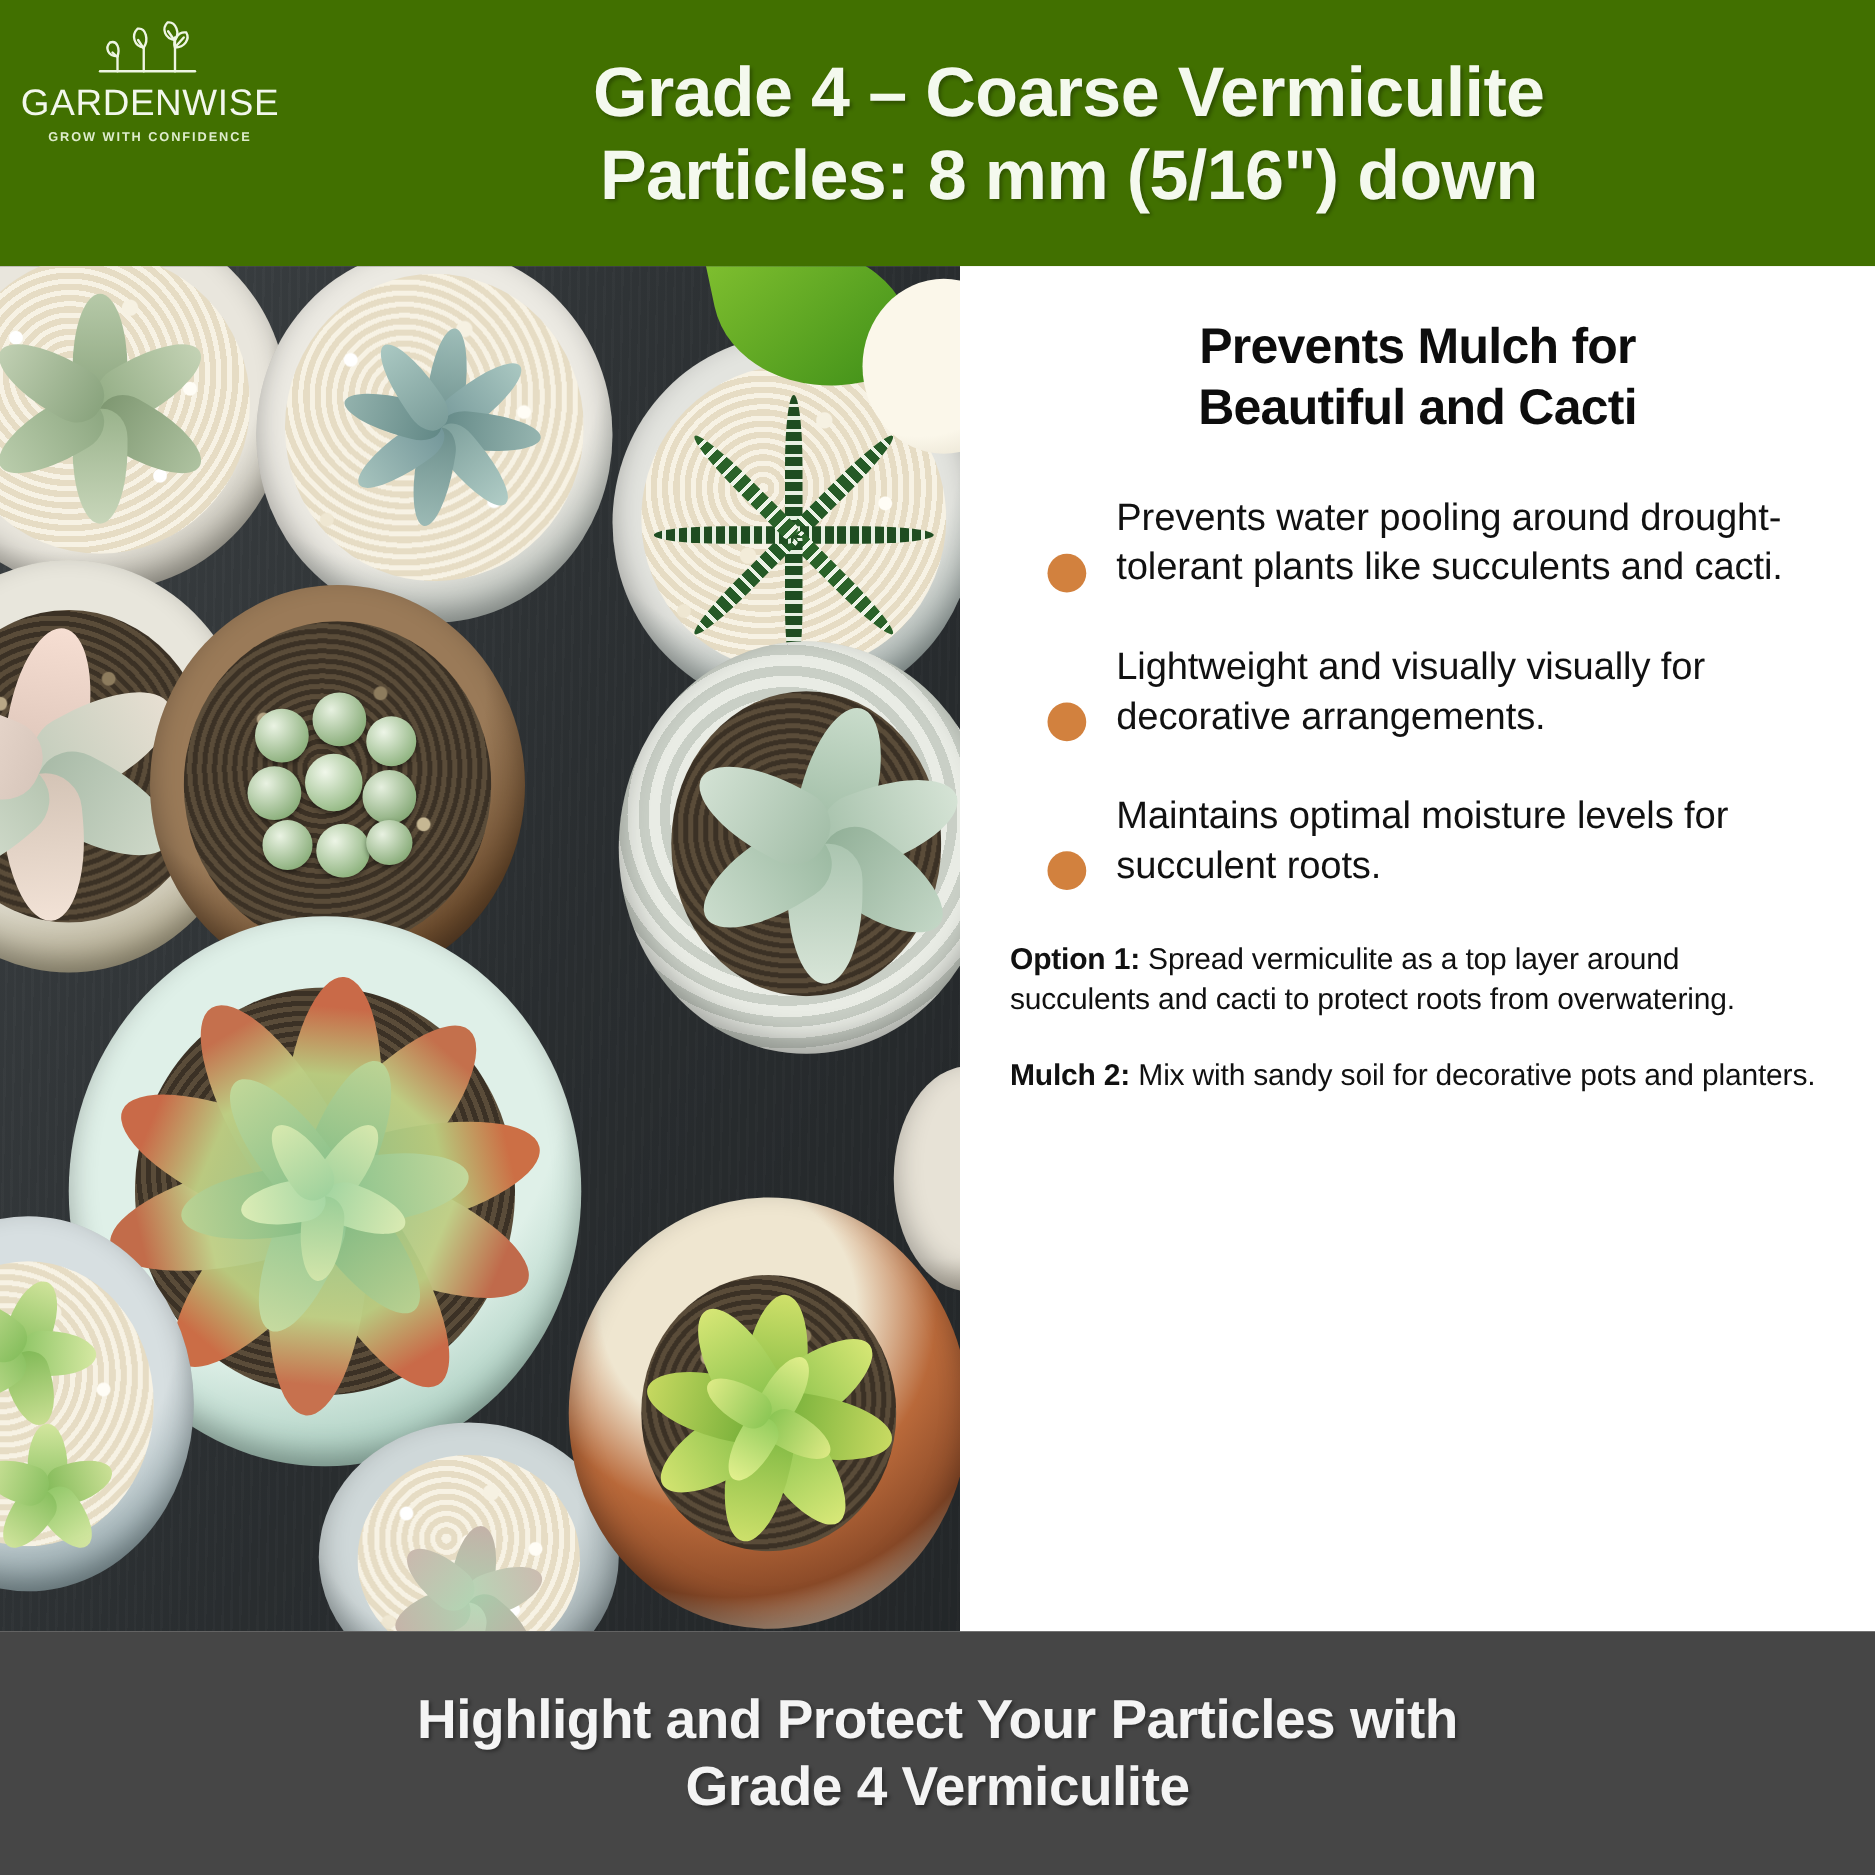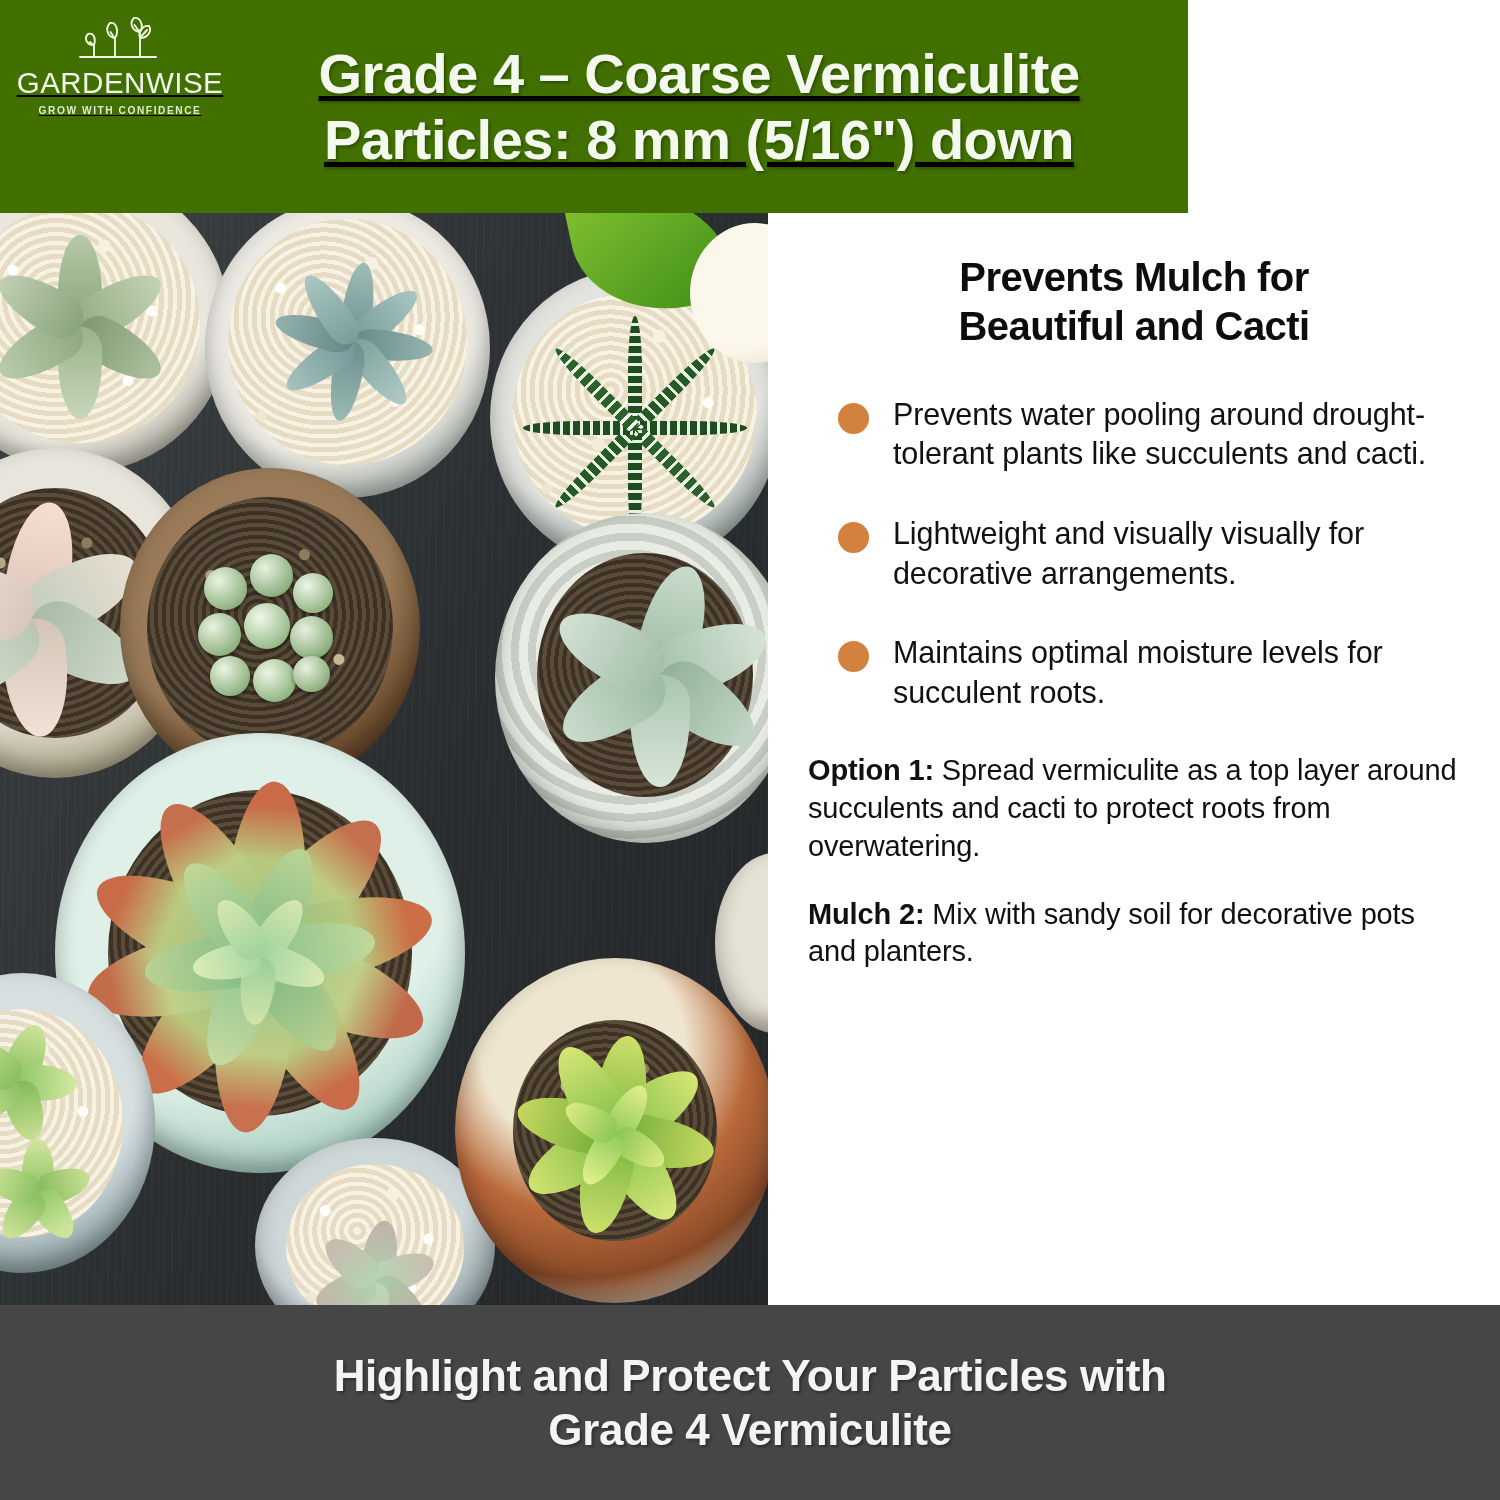--- a/index.html
+++ b/index.html
@@ -6,23 +6,23 @@
   html, body {
     width: 1500px; height: 1500px;
     font-family: "Liberation Sans", sans-serif;
     background: #ffffff;
     overflow: hidden;
   }
   .page { position: relative; width: 1500px; height: 1500px; background:#fff; }
 
   
   .header {
-    position: absolute; left:0; top:0; width:1188px; height:213px;
+    position: absolute; left:0; top:0; width:1500px; height:213px;
     background: #417000;
-    display:flex; align-items:center;text-decoration:underline;
+    display:flex; align-items:center;
   }
   .logo-block {
     width: 240px; height:213px; flex:0 0 240px;
     display:flex; flex-direction:column; align-items:center;
     justify-content:flex-start; padding-top:14px;
   }
   .sprout-icon { width: 92px; height: 52px; display:block; }
   .logo-word {
     color:#f2f7ec; font-size:29.5px; font-weight:400; letter-spacing:0.5px;
     font-family:"Liberation Sans", sans-serif; line-height:1; margin-top:2px;
@@ -90,37 +90,37 @@
     position:absolute; left:768px; top:213px; width:732px; height:1092px;
     background:#ffffff; padding: 30px 28px 0 28px;
   }
   .panel-title {
     text-align:center; color:#0d0d0d; font-weight:700;
     font-size:40px; line-height:1.22; letter-spacing:-0.6px;
     margin: 10px 24px 0 24px;
     font-family:"Liberation Sans", sans-serif;
   }
   .bullets { margin: 44px 8px 0 42px; }
-  .bullet-row { display:flex; align-items:flex-start; margin-bottom: 40px; }
+  .bullet-row { display:flex; align-items:flex-end; margin-bottom: 40px; }
   .dot {
     flex:0 0 auto; width:31px; height:31px; border-radius:50%;
     background:#d2813e; margin-top:8px; margin-right:24px;
   }
   .bullet-text {
     color:#111; font-size:30.5px; line-height:1.30; font-weight:400;
     letter-spacing:-0.1px; max-width:560px;
     font-family:"Liberation Sans", sans-serif;
   }
   .how-title {
     text-align:center; color:#0d0d0d; font-weight:700;
     font-size:39px; letter-spacing:-0.5px; margin-top: 26px;
     font-family:"Liberation Sans", sans-serif;
   }
   .option {
-    color:#111; font-size:29px; line-height:1.30; margin: 30px 12px 0 12px;
+    color:#111; font-size:24px; line-height:1.30; margin: 30px 12px 0 12px;
     letter-spacing:-0.15px; font-family:"Liberation Sans", sans-serif;
   }
   .option b { font-weight:700; }
 
   
   .footer {
     position:absolute; left:0; top:1305px; width:1500px; height:195px;
     background:#464646; display:flex; align-items:center; justify-content:center;
   }
   .footer-text {

